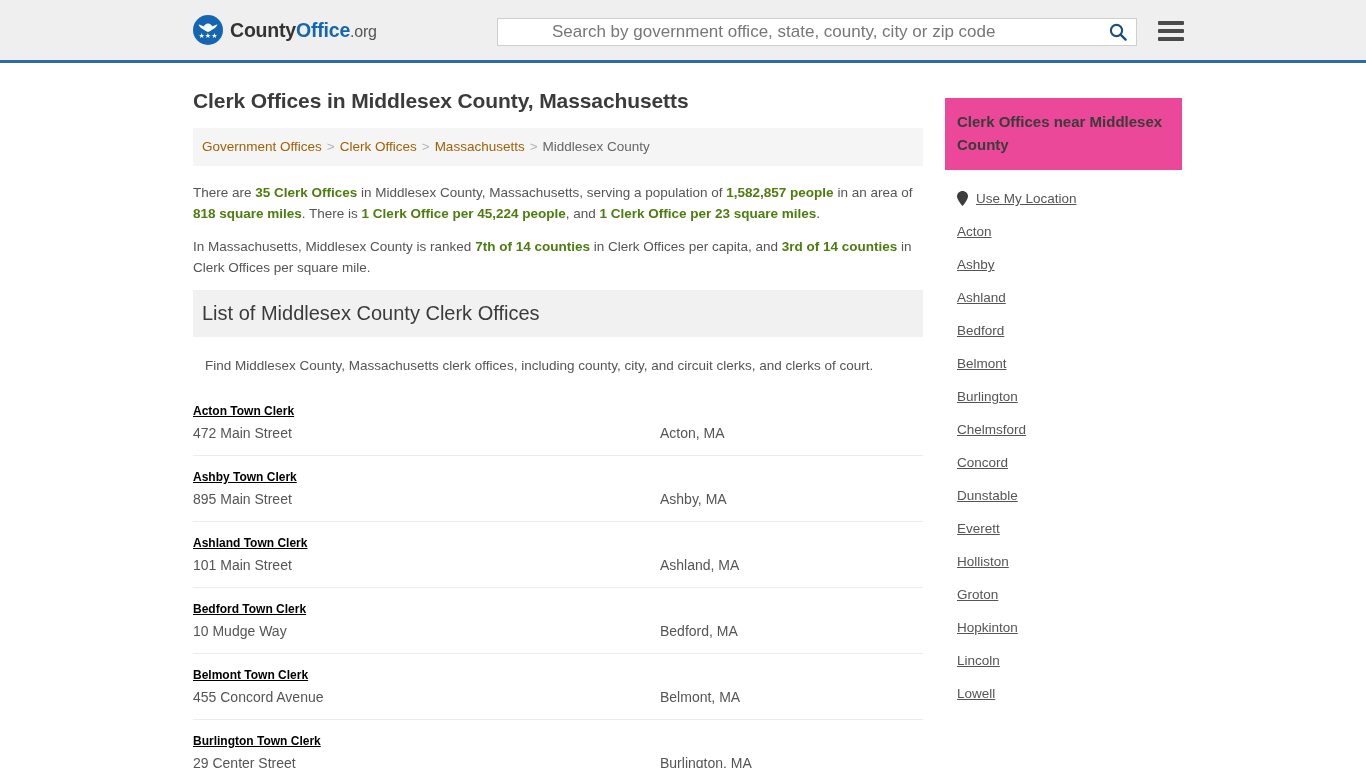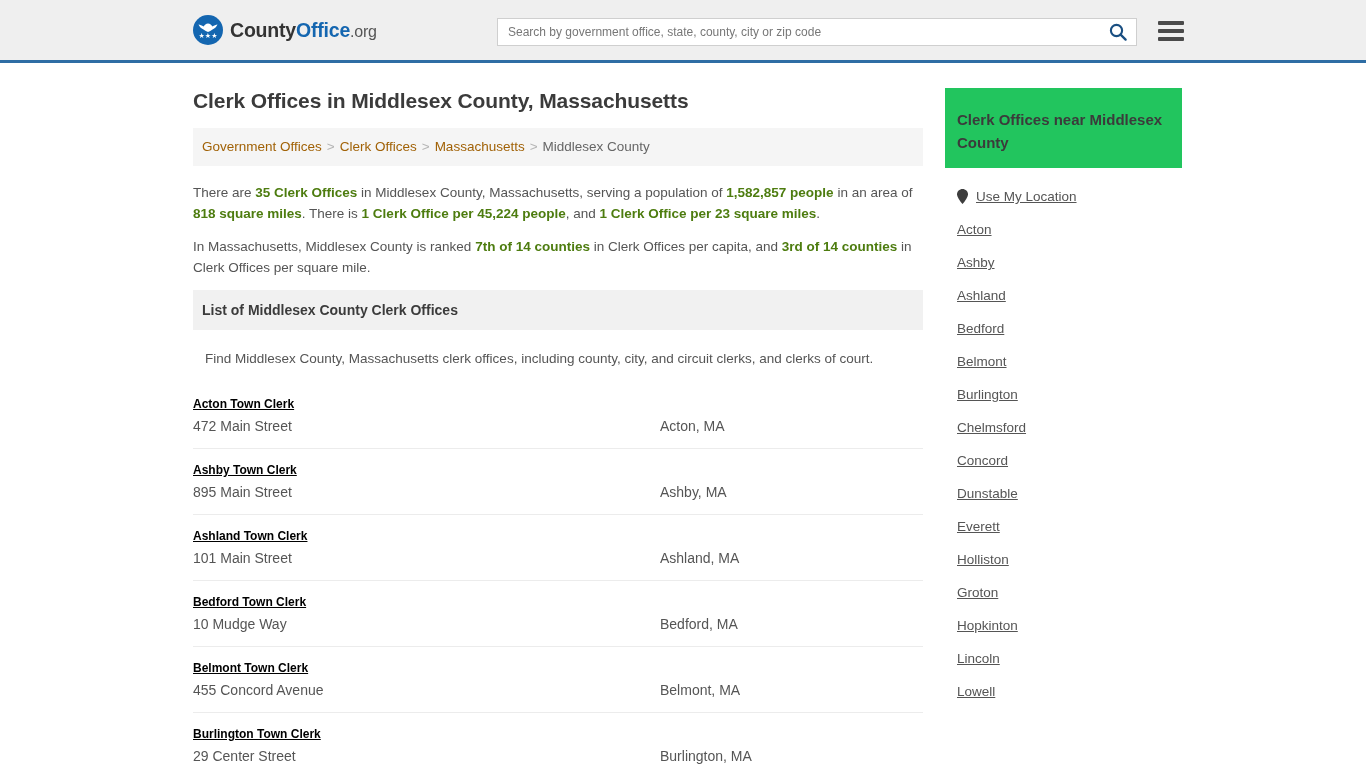--- a/index.html
+++ b/index.html
@@ -73,24 +73,25 @@
     border: 1px solid #cfcfcf;
     display: flex;
     align-items: center;
   }
   .search-input {
     flex: 1;
     border: 0;
     outline: 0;
     height: 26px;
     padding: 0 10px;
-    font-size: 12px;
+    font-size: 17px;
     color: #666666;
     font-family: "Liberation Sans", sans-serif;
     background: transparent;
+    margin-left: 44px;
   }
   .search-input::placeholder { color: #777777; }
   .search-btn {
     background: transparent;
     border: 0;
     width: 36px; height: 26px;
     cursor: pointer;
     display: flex;
     align-items: center;
     justify-content: center;
@@ -156,22 +157,22 @@
   .stats p { margin: 0 0 12px 0; }
   .stats b { color: #4d7c0f; font-weight: bold; }
 
   .section-head {
     background: #f1f1f1;
     padding: 12px 9px;
     margin-top: 10px;
   }
   .section-head h2 {
     margin: 0;
-    font-size: 14px;
-    font-weight: bold;
+    font-size: 20px;
+    font-weight: normal;
     color: #3b3b3b;
   }
 
   .section-desc {
     font-size: 13.5px;
     color: #555555;
     margin: 19px 0 0 12px;
     line-height: 20px;
   }
 
@@ -202,23 +203,23 @@
     line-height: 20px;
   }
   .office-city {
     font-size: 14px;
     color: #555555;
     line-height: 20px;
   }
 
   
   .sidebar-head {
-    background: #22c55e;
-    padding: 20px 12px 14px 12px;
-    margin-top: 25px;
+    background: #ec4899;
+    padding: 12px 12px 14px 12px;
+    margin-top: 35px;
   }
   .sidebar-head h3 {
     margin: 0;
     font-size: 15px;
     font-weight: bold;
     color: #3b3b3b;
     line-height: 23px;
   }
   .near-list { margin-top: 10px; }
   .near-item {

